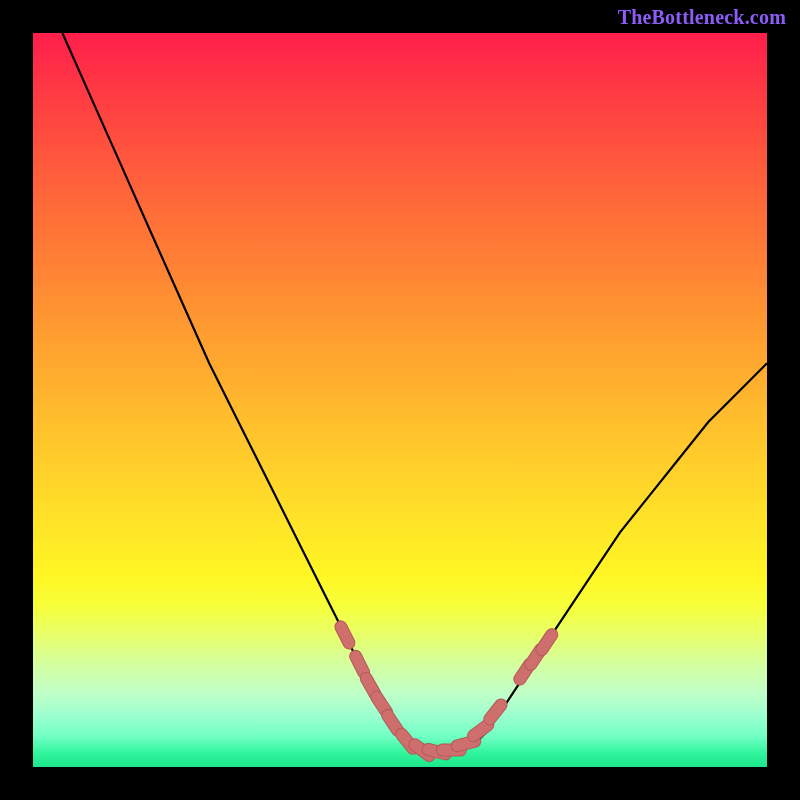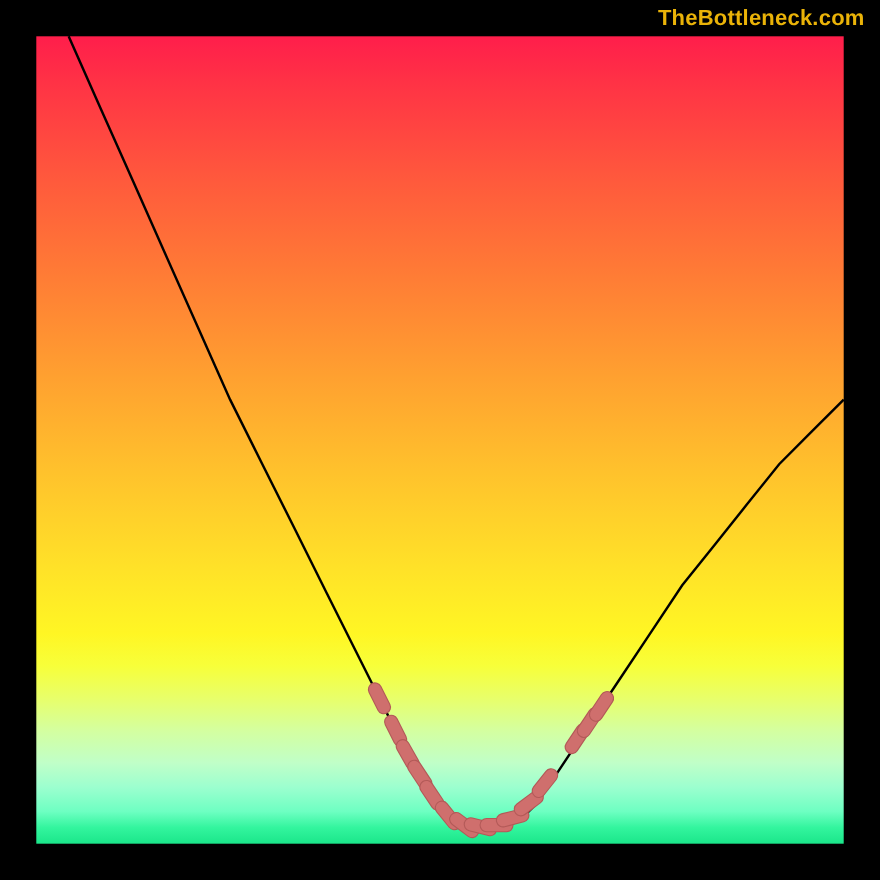--- a/index.html
+++ b/index.html
@@ -41,24 +41,24 @@
       #9cffcf 93%,
       #6effc2 96%,
       #33f59e 98%,
       #1be68a 100%
     );
   }
   .watermark {
     position: absolute;
     top: 6px;
     right: 14px;
-    font-family: Liberation Sans, sans-serif;
+    font-family: Liberation Serif, serif;
     font-size: 20px;
     font-weight: 600;
-    color: #eab308;
+    color: #8b5cf6;
     letter-spacing: 0.2px;
     user-select: none;
   }
   svg.curve {
     position: absolute;
     left: 0;
     top: 0;
     width: 734px;
     height: 734px;
     overflow: visible;

